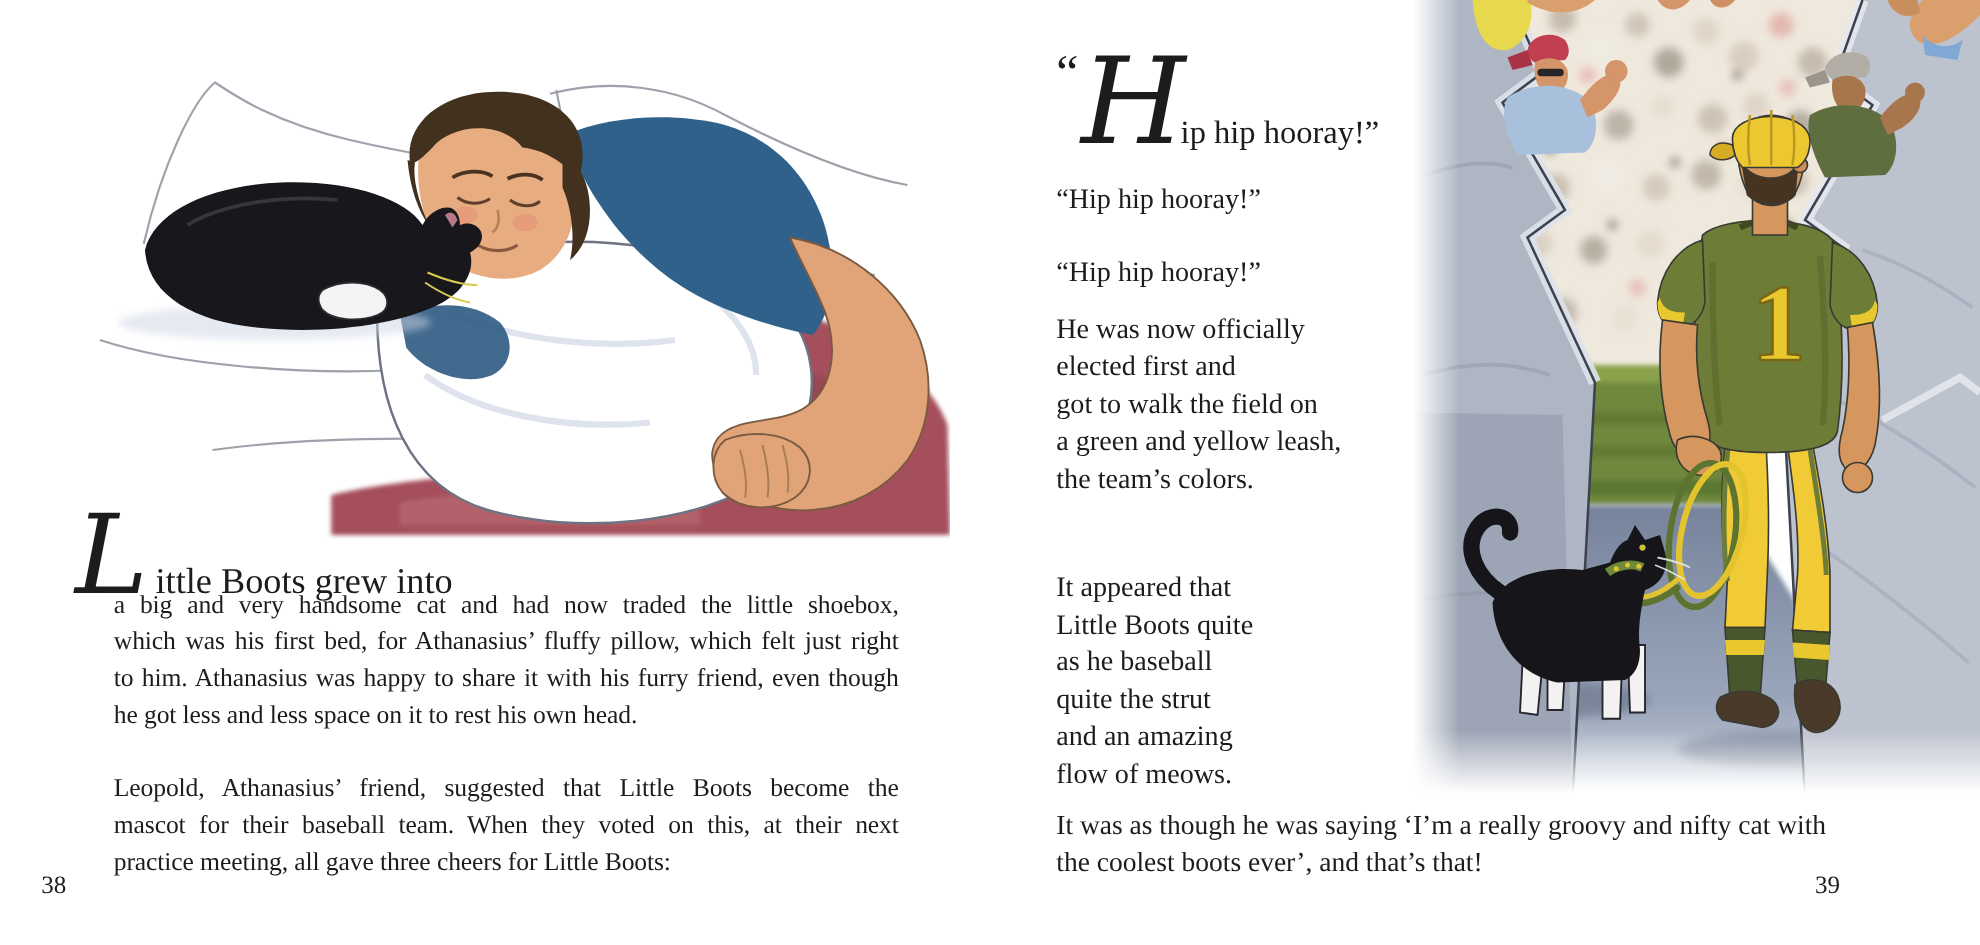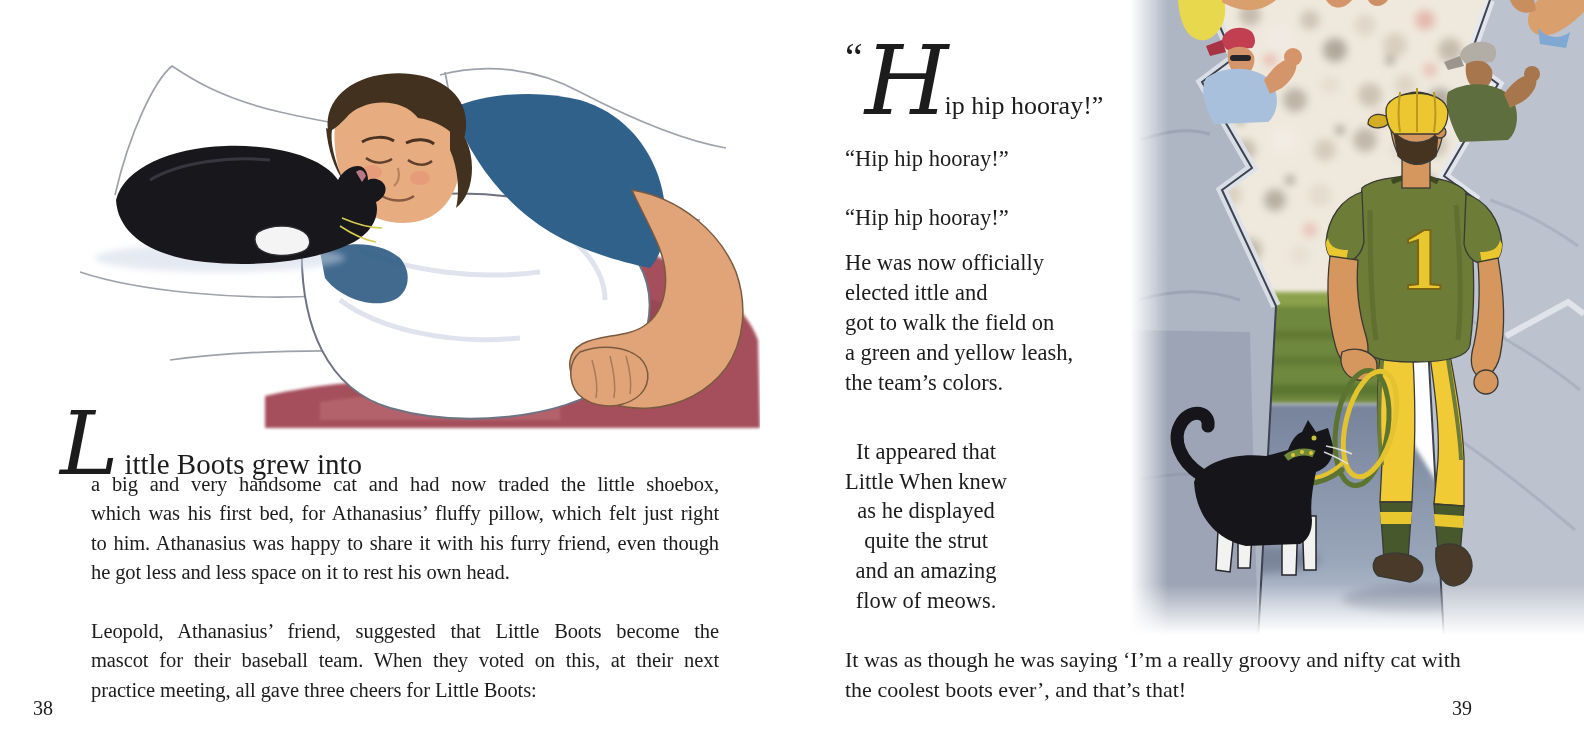--- a/index.html
+++ b/index.html
@@ -31,21 +31,21 @@
     font-family:"DejaVu Serif",serif;font-style:italic;
     font-size:96px;line-height:0.9;
   }
   #cheer1 .cheer-rest{font-size:26px;margin-left:-4px;text-align:right;}
   .cheer{font-size:22.5px;white-space:nowrap;}
   #cheer2{left:845px;top:146px;}
   #cheer3{left:845px;top:205px;}
   .rcol{font-size:22.5px;}
   .rcol .line{white-space:nowrap;}
   #rp1{left:845px;top:248px;line-height:30px;}
-  #rp2{left:845px;top:437px;line-height:29.7px;text-align:center;}
+  #rp2{left:845px;top:455px;line-height:29.7px;}
   #rp3{left:845px;top:645px;line-height:30px;font-size:22px;}
   
   #illo-left{left:20px;top:0;width:740px;height:435px;}
   #illo-right{left:1130px;top:0;width:454px;height:640px;}
   .fadeL{left:1122px;top:0;width:46px;height:640px;
     background:linear-gradient(to right,#ffffff 18%,rgba(255,255,255,0));}
   .fadeB{left:1130px;top:584px;width:454px;height:62px;
     background:linear-gradient(to bottom,rgba(255,255,255,0),#ffffff 82%);}
   svg{display:block;}
 </style>
@@ -354,30 +354,30 @@
   <div class="abs" id="cheer1">
     <span class="openq">“</span>
     <span class="dropcapH">H</span>
     <span class="cheer-rest">ip hip hooray!”</span>
   </div>
   <div class="abs cheer" id="cheer2">“Hip hip hooray!”</div>
   <div class="abs cheer" id="cheer3">“Hip hip hooray!”</div>
 
   <div class="abs rcol" id="rp1">
     <div class="line">He was now officially</div>
-    <div class="line">elected ittle and</div>
+    <div class="line">elected first and</div>
     <div class="line">got to walk the field on</div>
     <div class="line">a green and yellow leash,</div>
     <div class="line">the team’s colors.</div>
   </div>
 
   <div class="abs rcol" id="rp2">
     <div class="line">It appeared that</div>
-    <div class="line">Little When knew</div>
-    <div class="line">as he displayed</div>
+    <div class="line">Little Boots quite</div>
+    <div class="line">as he baseball</div>
     <div class="line">quite the strut</div>
     <div class="line">and an amazing</div>
     <div class="line">flow of meows.</div>
   </div>
 
   <div class="abs rcol" id="rp3">
     <div class="line">It was as though he was saying ‘I’m a really groovy and nifty cat with</div>
     <div class="line">the coolest boots ever’, and that’s that!</div>
   </div>
 

